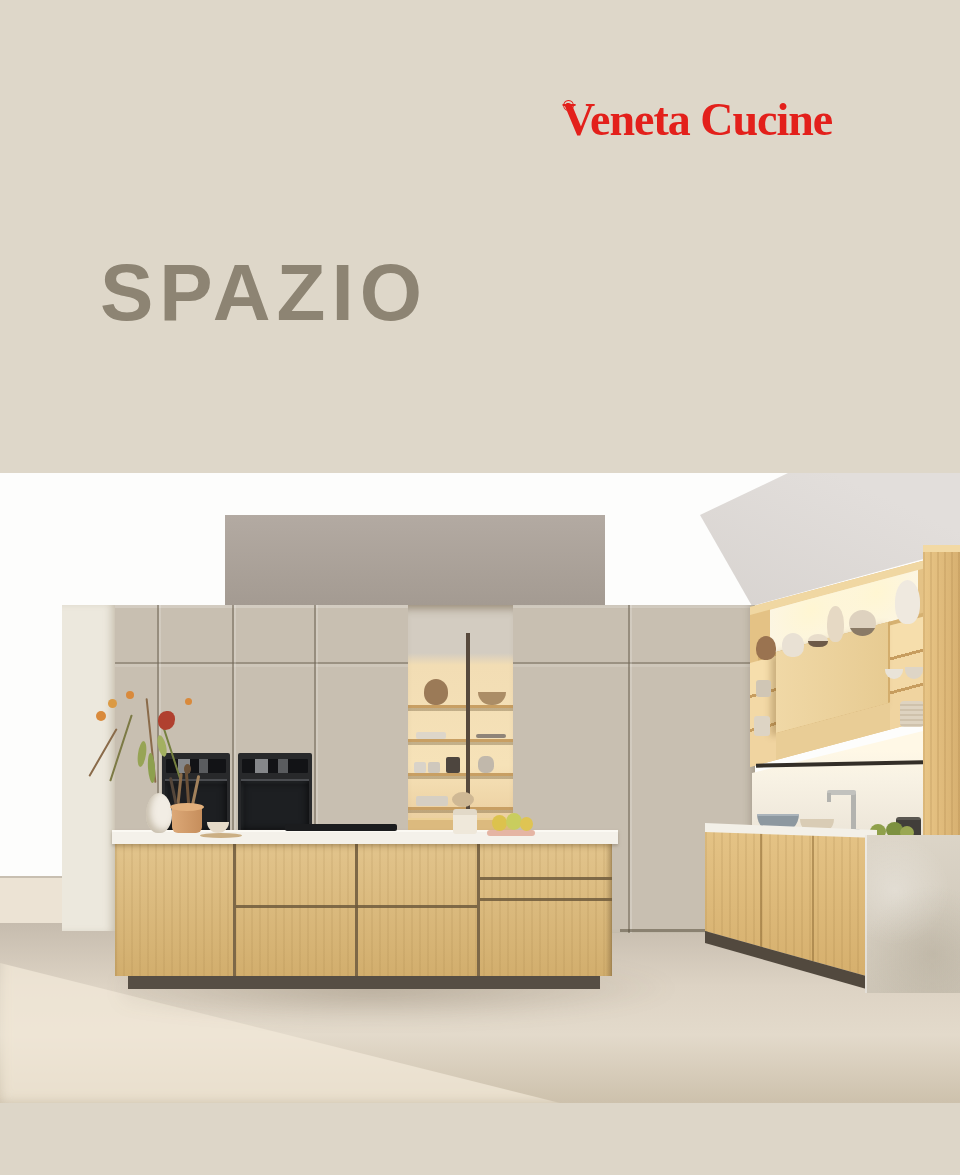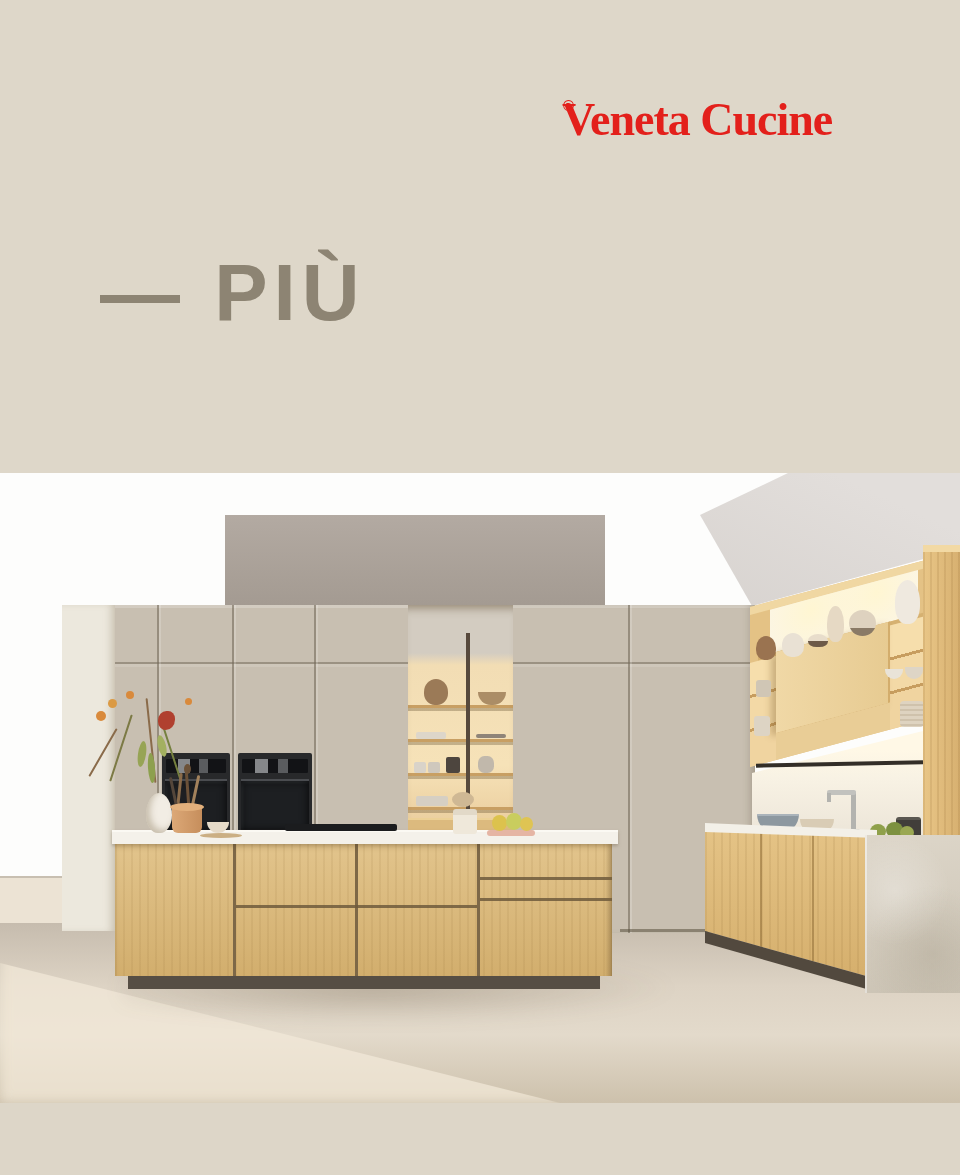--- a/index.html
+++ b/index.html
@@ -160,21 +160,20 @@
   
   .footer{left:0;top:1103px;width:960px;height:72px;background:var(--footer-bg);}
 </style>
 </head>
 <body>
 
 <div class="stage">
 
   <div class="header">
     <div class="headline">
-      <div>— PIÙ</div>
       <div>SPAZIO</div>
       <div>PIÙ</div>
       <div>LIBERI</div>
     </div>
     <div class="brand"><span>Veneta Cucine</span><span class="reg">®</span></div>
   </div>
 
   <div class="photo">
     <div class="ceiling"></div>
     <div class="gray-wall"></div>

